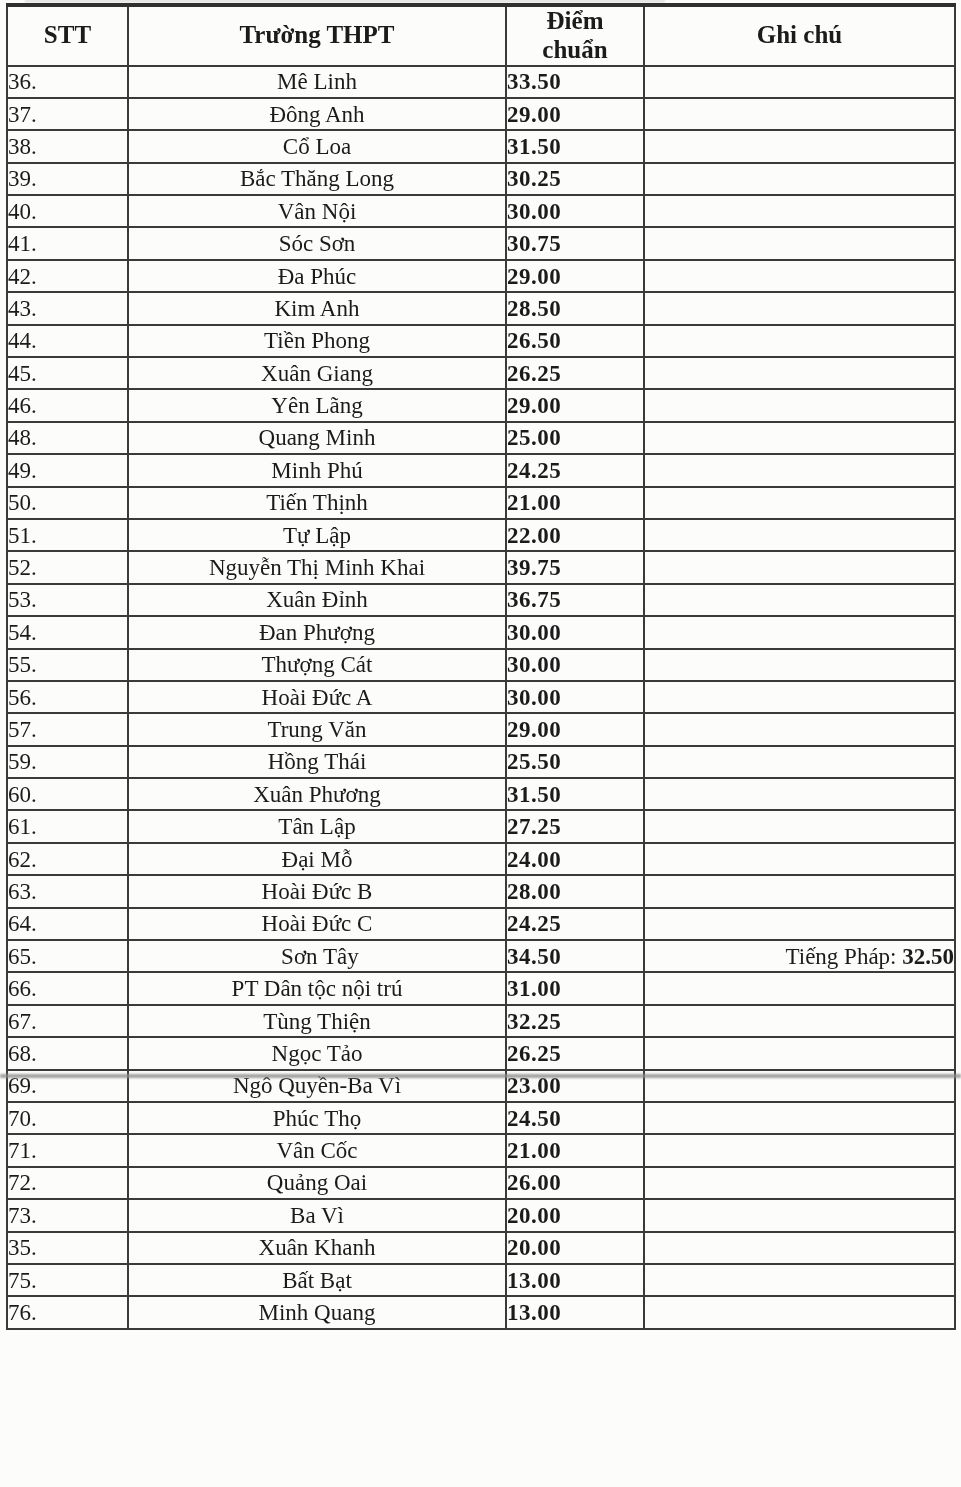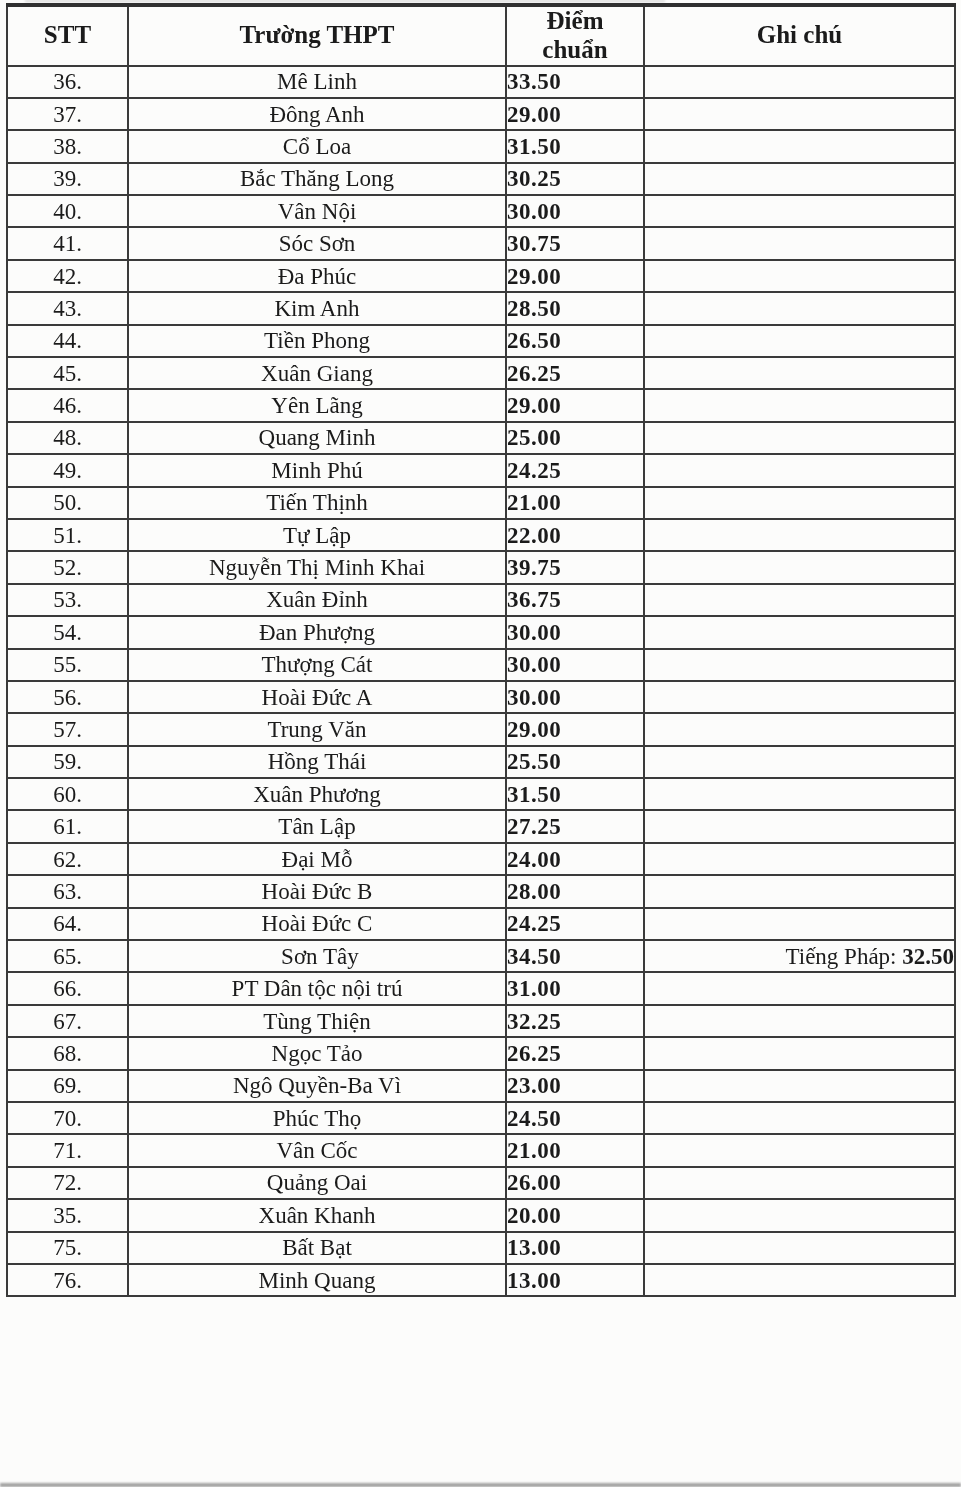--- a/index.html
+++ b/index.html
@@ -13,21 +13,21 @@
     width: 961px;
     height: 1487px;
     background: var(--background);
     font-family: "Liberation Serif", "DejaVu Serif", serif;
     color: var(--text);
     overflow: hidden;
   }
   .page {
     position: relative;
     width: 961px;
-    height: 1487px;
+    height: 1078px;
   }
   table.score-table {
     position: absolute;
     left: 6px;
     top: 3px;
     width: 948px;
     border-collapse: collapse;
     table-layout: fixed;
   }
   .score-table th,
@@ -43,21 +43,21 @@
     font-size: 25px;
     font-weight: bold;
     text-align: center;
     line-height: 1.15;
   }
   .score-table td {
     height: 32.4px;
     font-size: 23px;
     line-height: 1;
   }
-  .c-stt  { text-align: center; }
+  .c-stt  { }
   .c-name { text-align: center; padding-left: 13px; white-space: pre; }
   .c-score{ font-weight: bold; letter-spacing: 0.5px; }
   .c-note { text-align: right; padding-left: 10px; white-space: pre; }
   .c-note .b { font-weight: bold; }
   
   .artifact-bottom {
     position: absolute;
     left: 0;
     bottom: 0;
     width: 961px;
@@ -339,20 +339,26 @@
       <td class="c-note"><span></span><span class="b"></span></td>
     </tr>
 
     <tr>
       <td class="c-stt">72.</td>
       <td class="c-name">Quảng Oai</td>
       <td class="c-score">26.00</td>
       <td class="c-note"><span></span><span class="b"></span></td>
     </tr>
 
+    <tr>
+      <td class="c-stt">73.</td>
+      <td class="c-name">Ba Vì</td>
+      <td class="c-score">20.00</td>
+      <td class="c-note"><span></span><span class="b"></span></td>
+    </tr>
 
     <tr>
       <td class="c-stt">35.</td>
       <td class="c-name">Xuân Khanh</td>
       <td class="c-score">20.00</td>
       <td class="c-note"><span></span><span class="b"></span></td>
     </tr>
 
     <tr>
       <td class="c-stt">75.</td>

